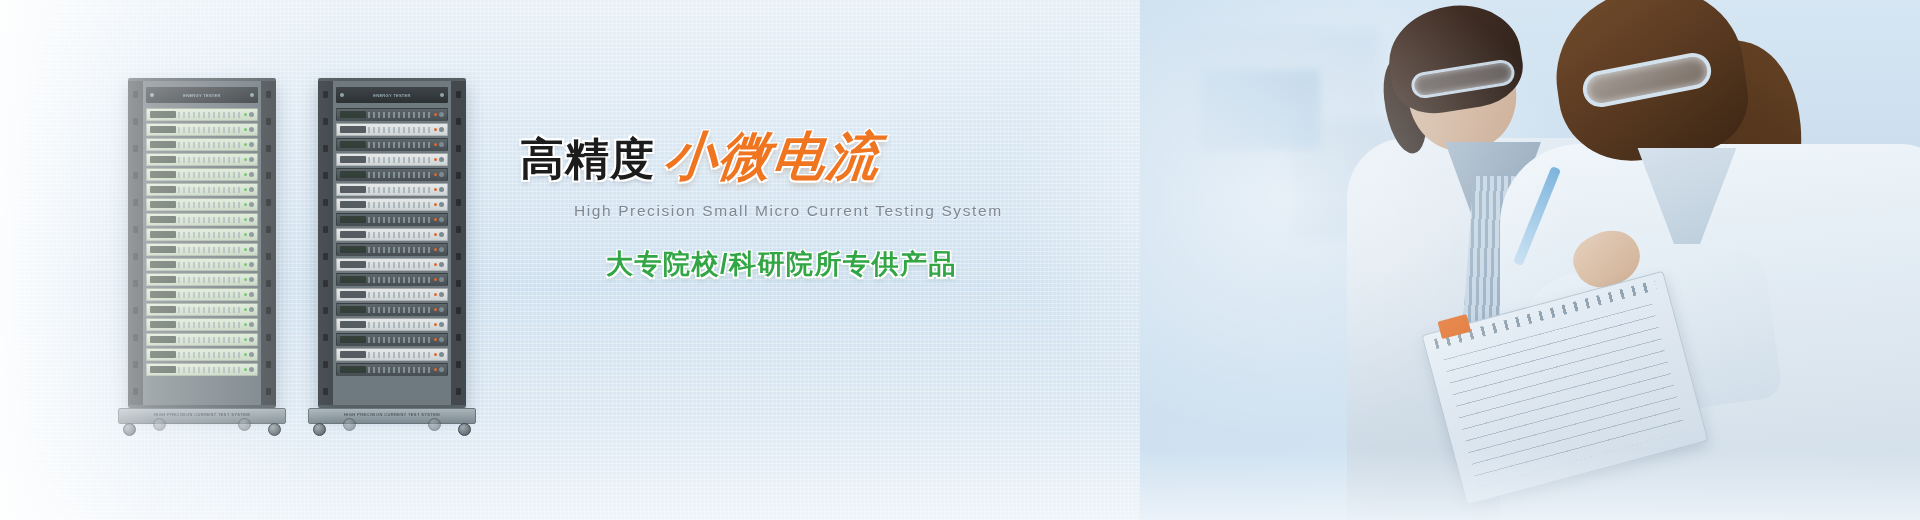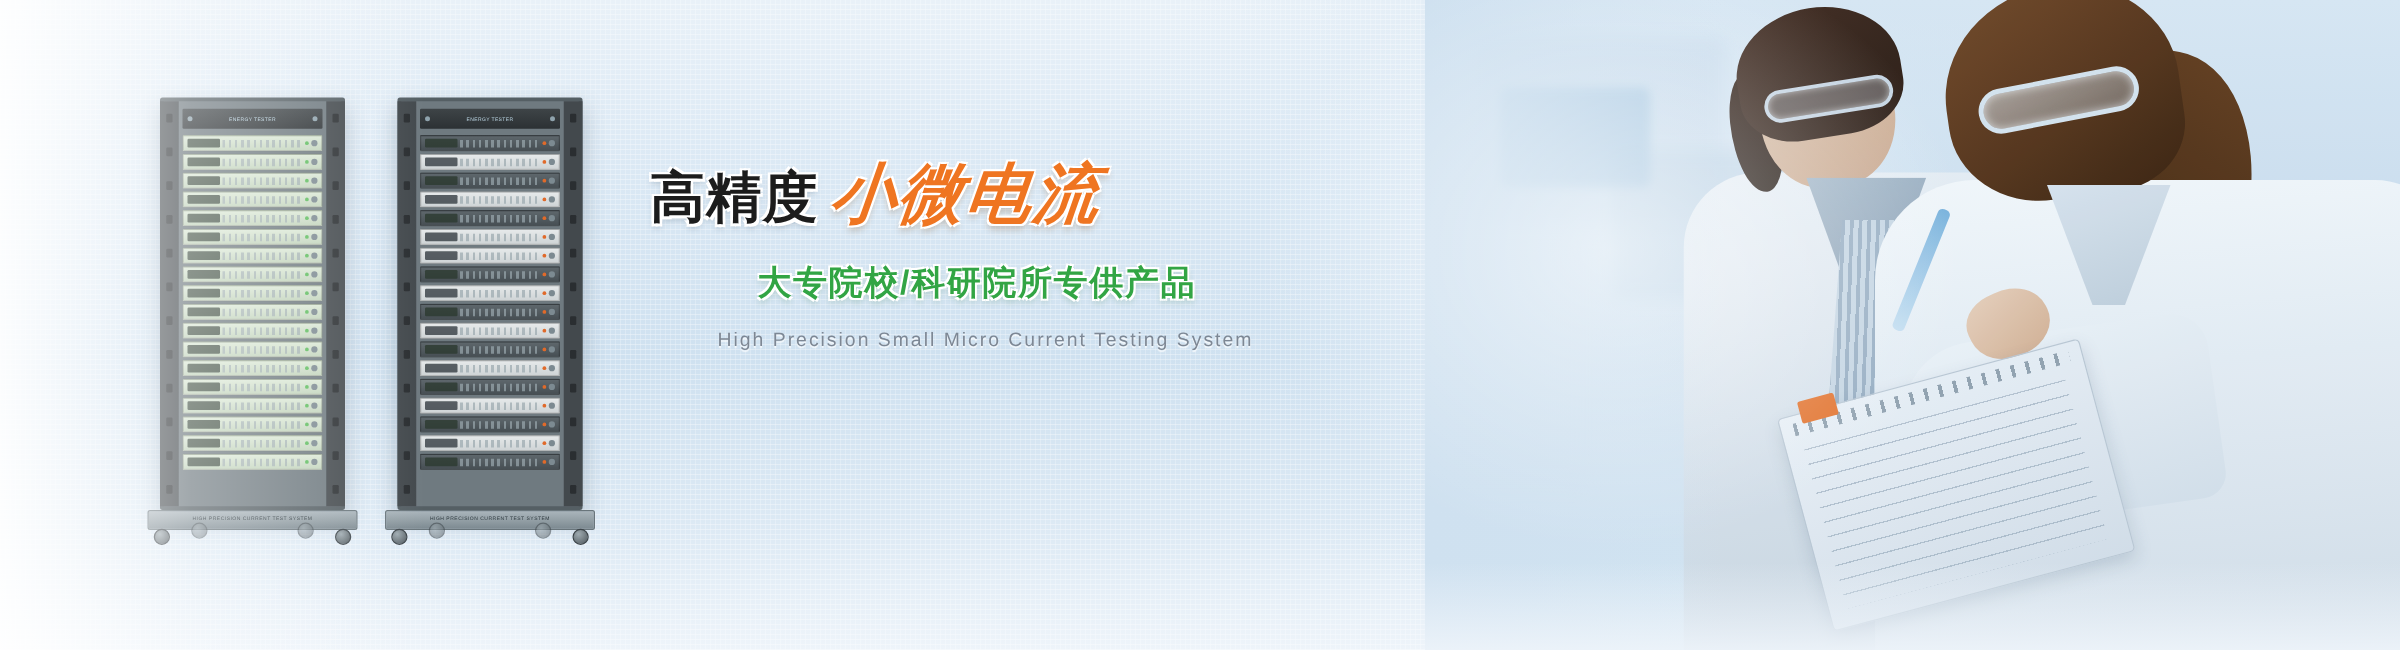--- a/index.html
+++ b/index.html
@@ -613,17 +613,17 @@
     </div>
   </div>
 
   <div id="vignette-left"></div>
 
   <div id="text-block">
     <div id="headline">
       <span class="hl-cn">高精度</span>
       <span class="hl-accent">小微电流</span>
     </div>
+    <div id="subtitle-en">High Precision Small Micro Current Testing System</div>
     <div id="tagline-cn">大专院校/科研院所专供产品</div>
-    <div id="subtitle-en">High Precision Small Micro Current Testing System</div>
   </div>
 
 </div>
 
 </body></html>

